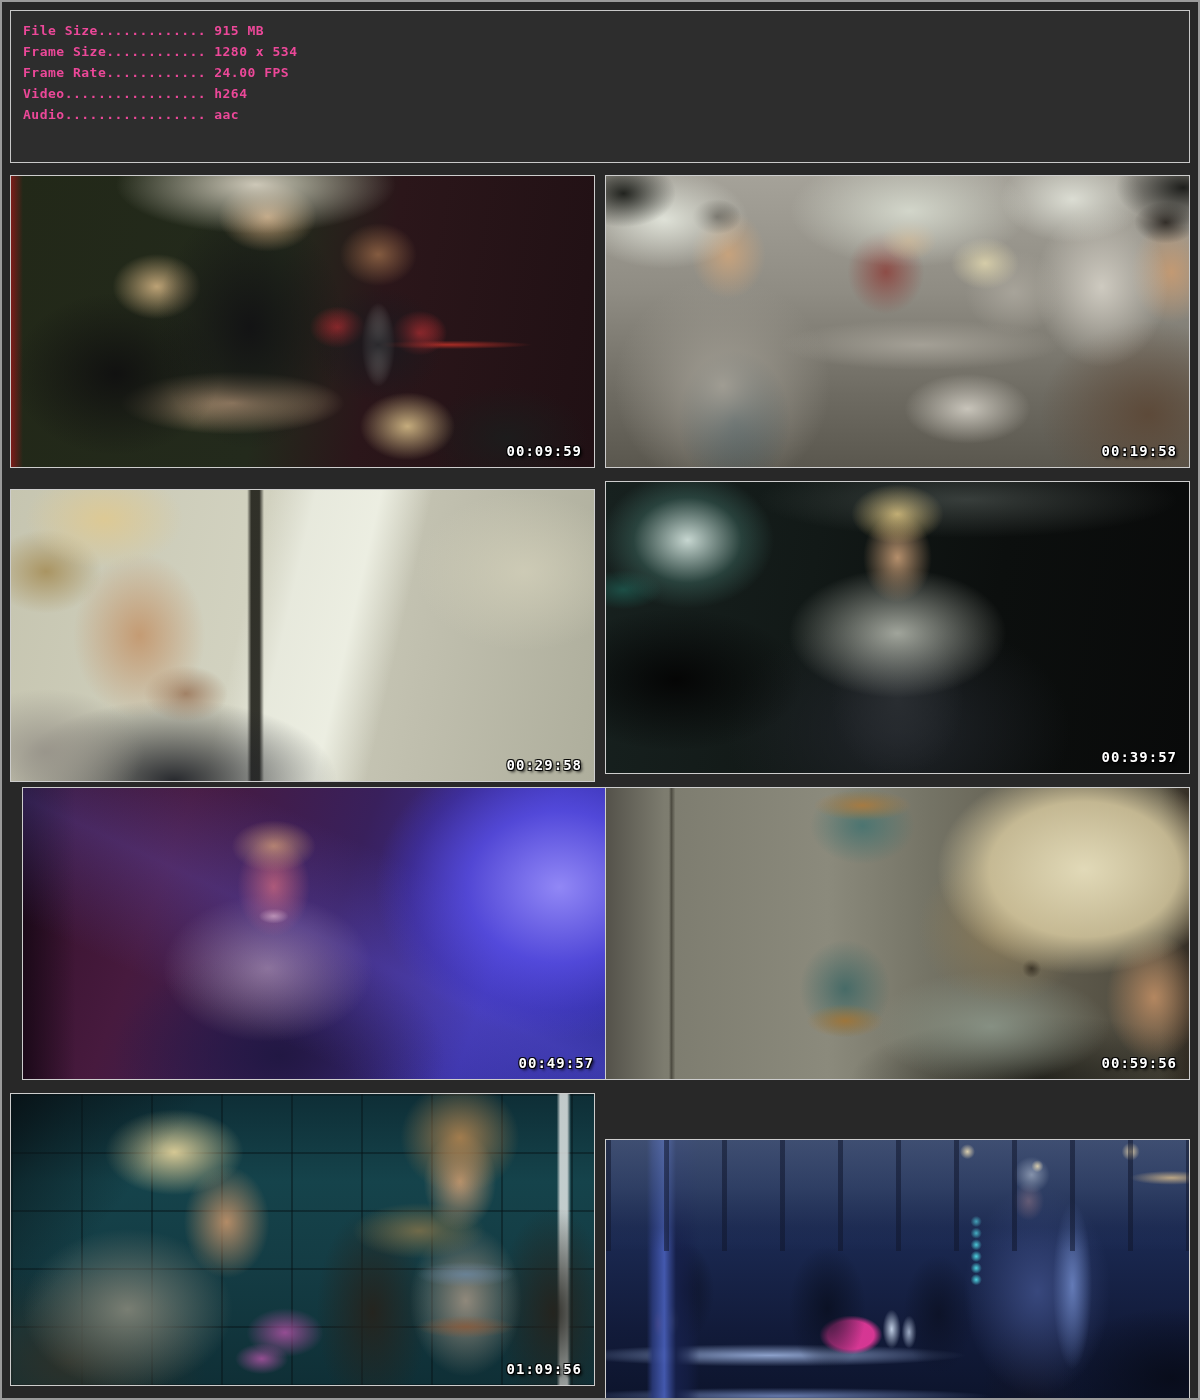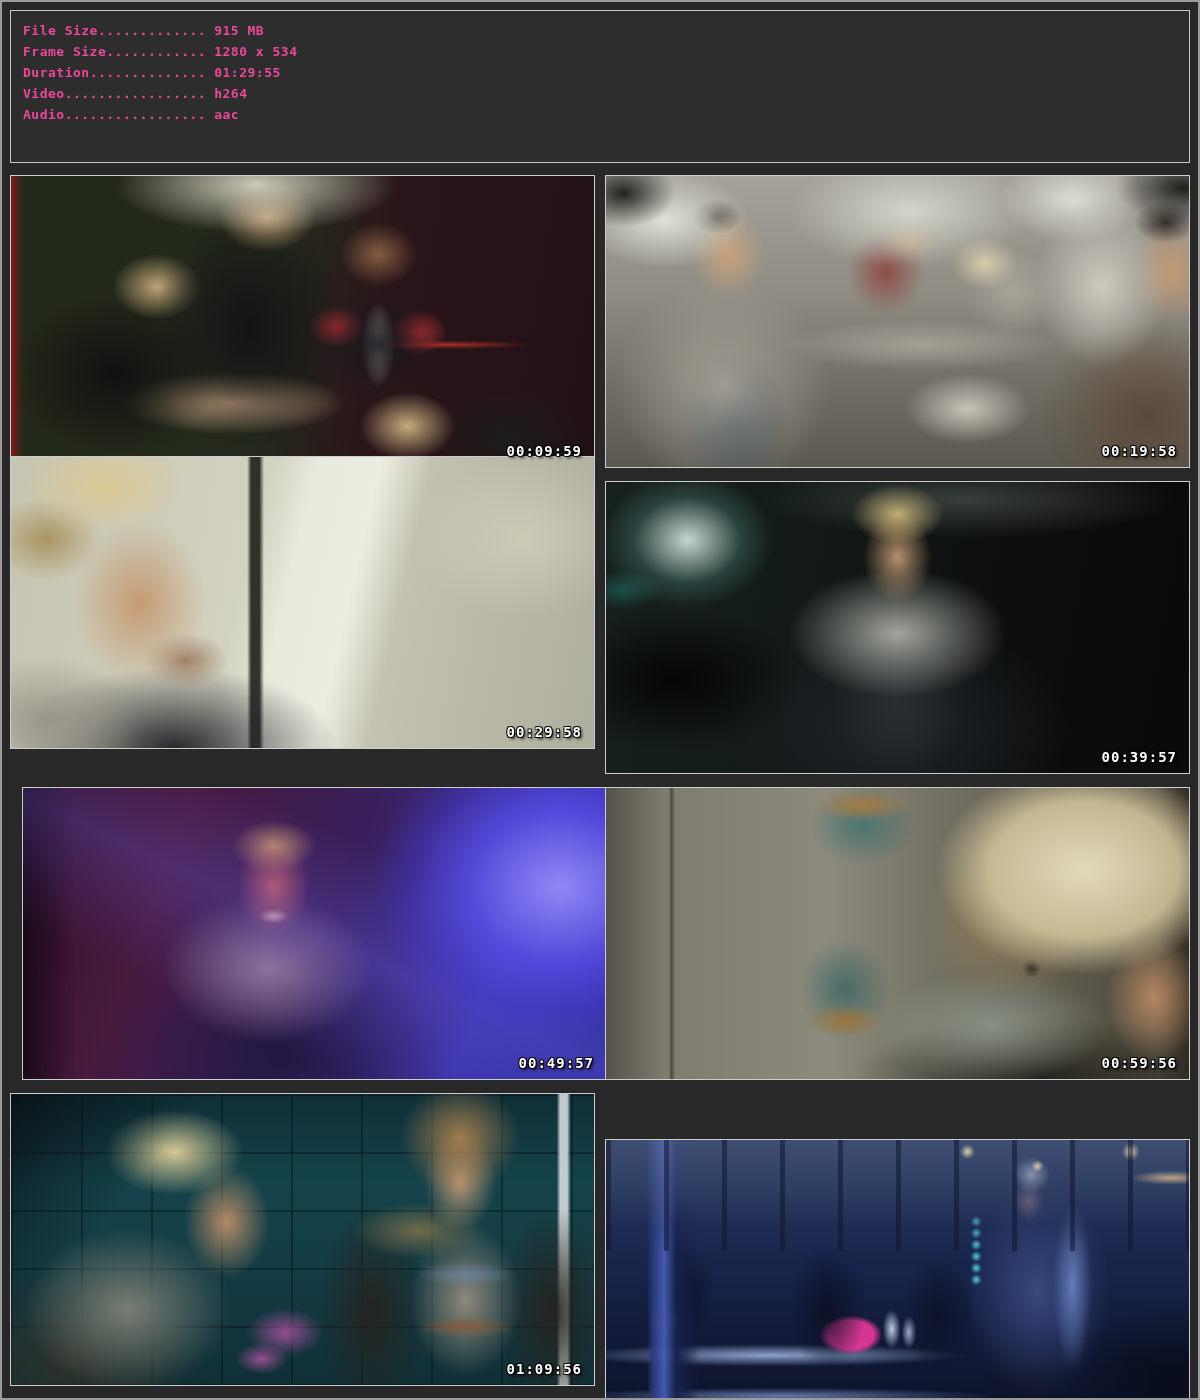--- a/index.html
+++ b/index.html
@@ -38,21 +38,21 @@
   .thumb .art{position:absolute;inset:0;}
   .ts{
     position:absolute;right:12px;bottom:8px;z-index:3;
     font-size:14px;font-weight:bold;letter-spacing:1px;
     color:#ffffff;
     text-shadow:-1px -1px 0 rgba(0,0,0,.85),1px -1px 0 rgba(0,0,0,.85),
                 -1px 1px 0 rgba(0,0,0,.85),1px 1px 0 rgba(0,0,0,.85),
                 2px 2px 3px rgba(0,0,0,.9);
   }
   .t1{left:8px;top:173px;}  .t2{left:603px;top:173px;}
-  .t3{left:8px;top:454px;}  .t4{left:603px;top:479px;}
+  .t3{left:8px;top:487px;}  .t4{left:603px;top:479px;}
   .t5{left:20px;top:785px;}  .t6{left:603px;top:785px;}
   .t7{left:8px;top:1091px;} .t8{left:603px;top:1091px;margin-top:46px;}
 
   
   .s1 .art{background:
     linear-gradient(to right, rgba(140,25,25,.85) 0px, rgba(140,25,25,0) 12px),
     radial-gradient(ellipse 200px 70px at 42% 3%, rgba(214,208,192,.95), transparent 70%),
     radial-gradient(ellipse 70px 50px at 44% 14%, rgba(196,160,118,.95), transparent 70%),
     radial-gradient(ellipse 130px 170px at 41% 52%, rgba(18,18,20,.95), transparent 72%),
     radial-gradient(ellipse 55px 45px at 63% 27%, rgba(137,95,66,.95), transparent 70%),
@@ -195,21 +195,21 @@
     background:repeating-linear-gradient(to right, rgba(16,22,44,.55) 0 5px, transparent 5px 58px);}
 </style>
 </head>
 <body>
 
 <div class="sheet">
 
   <div class="info-panel">
     <div class="info-line"><span>File Size</span><span>.............</span><span class="val">915 MB</span></div>
     <div class="info-line"><span>Frame Size</span><span>............</span><span class="val">1280 x 534</span></div>
-    <div class="info-line"><span>Duration</span><span>..............</span><span class="val">01:29:55</span></div>
+    <div class="info-line"><span>Frame Rate</span><span>............</span><span class="val">24.00 FPS</span></div>
     <div class="info-line"><span>Video</span><span>.................</span><span class="val">h264</span></div>
     <div class="info-line"><span>Audio</span><span>.................</span><span class="val">aac</span></div>
   </div>
 
   <figure class="thumb t1 s1">
     <div class="art"></div>
     <figcaption class="ts">00:09:59</figcaption>
   </figure>
 
   <figure class="thumb t2 s2">

